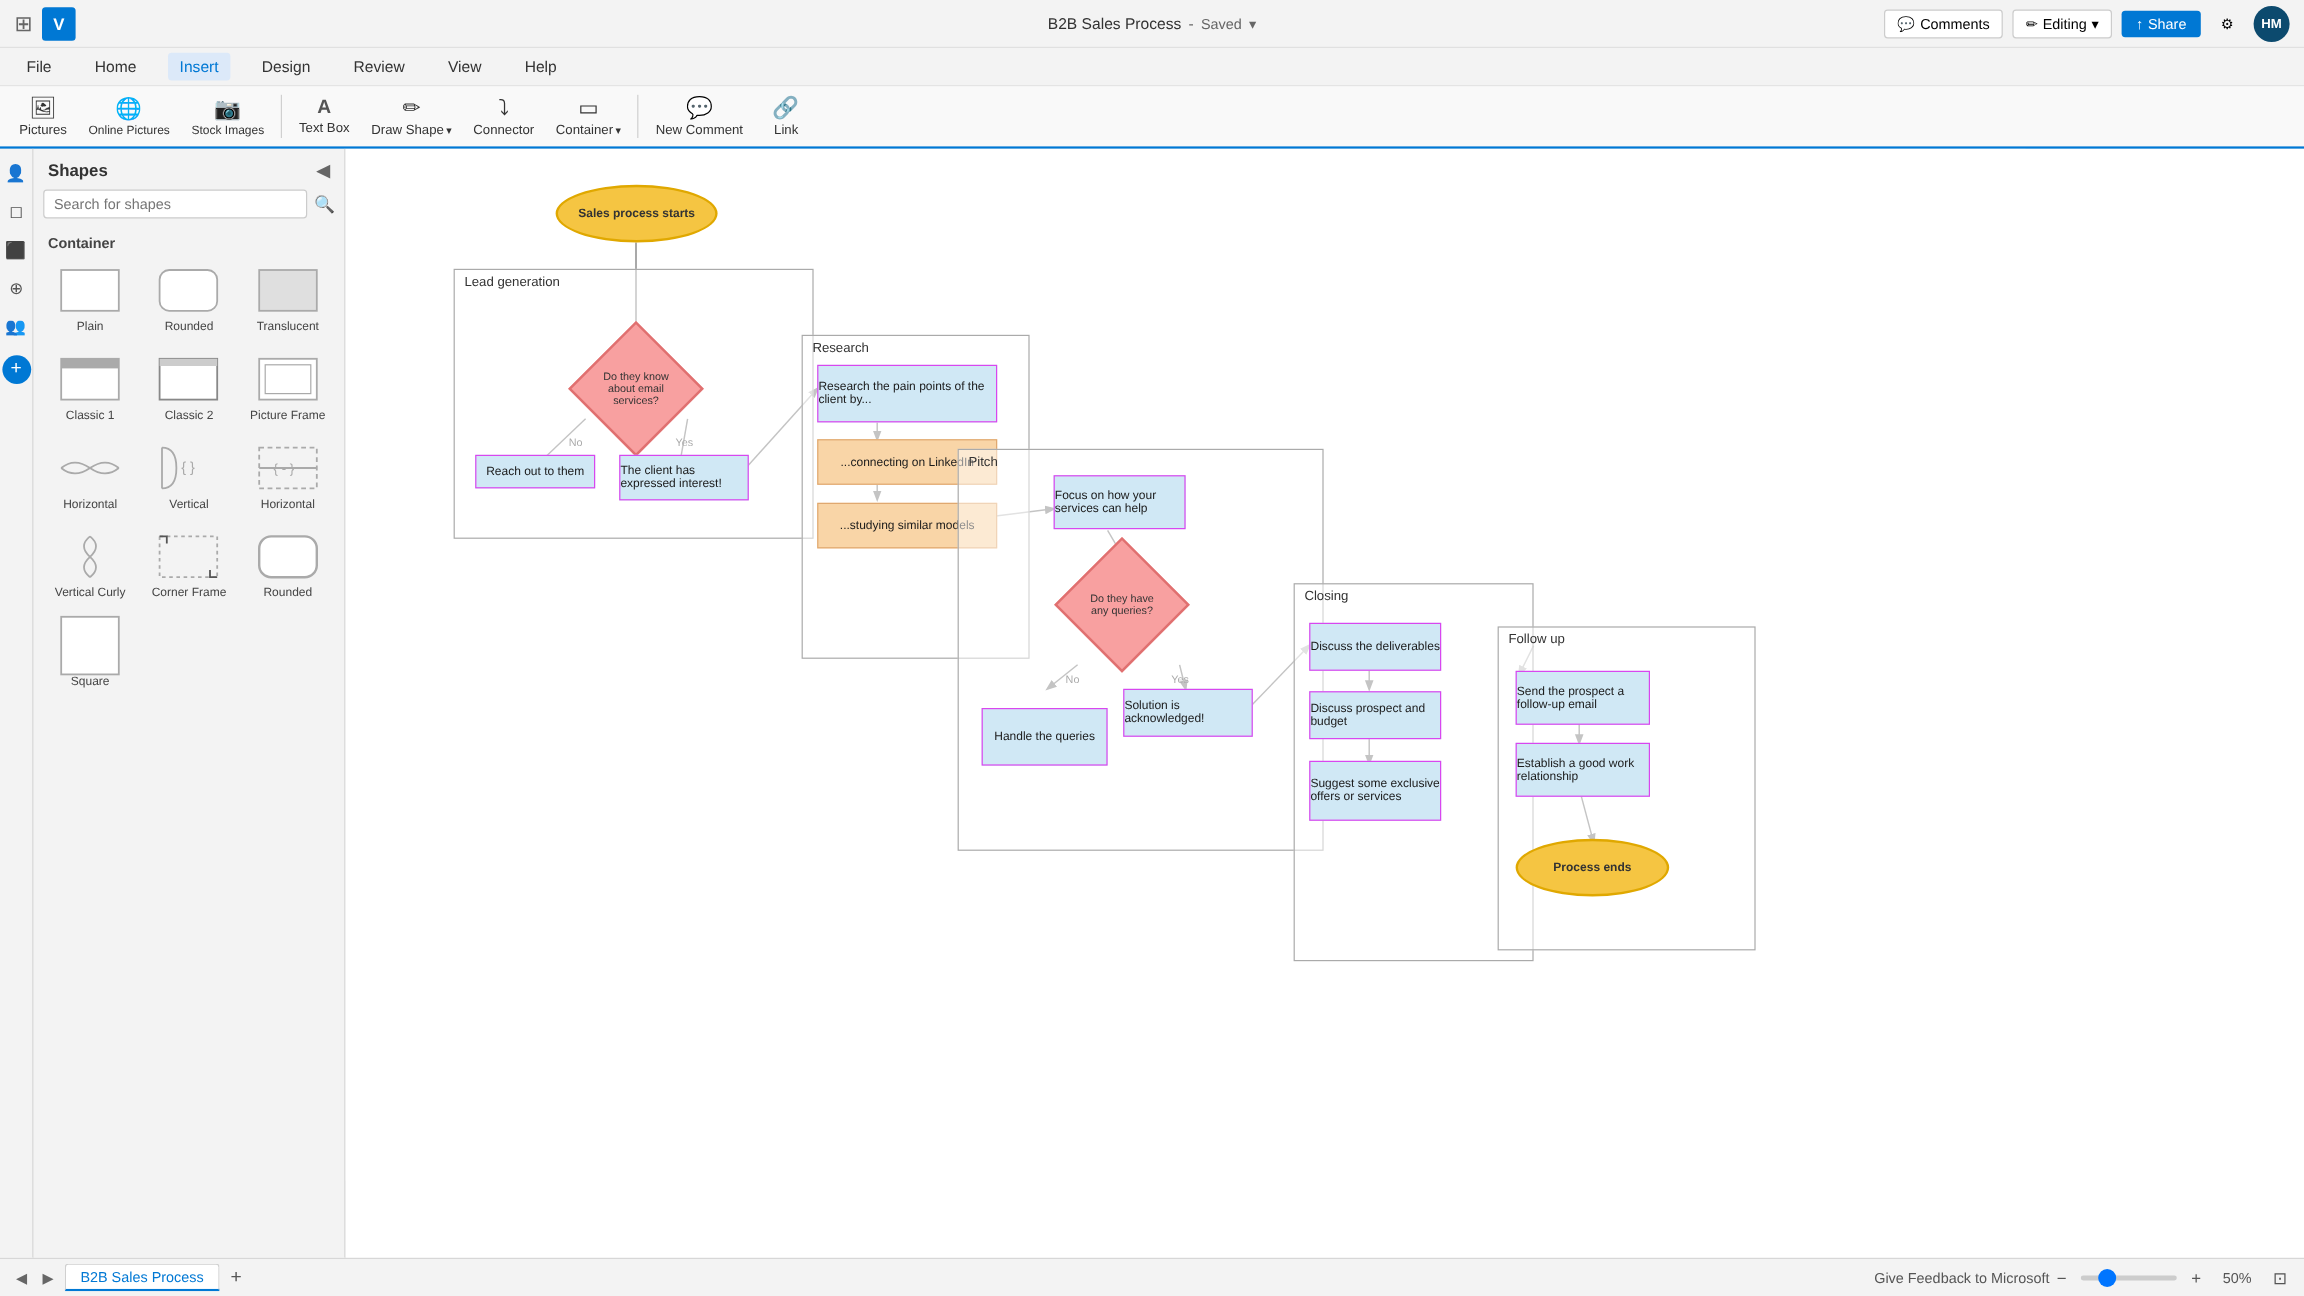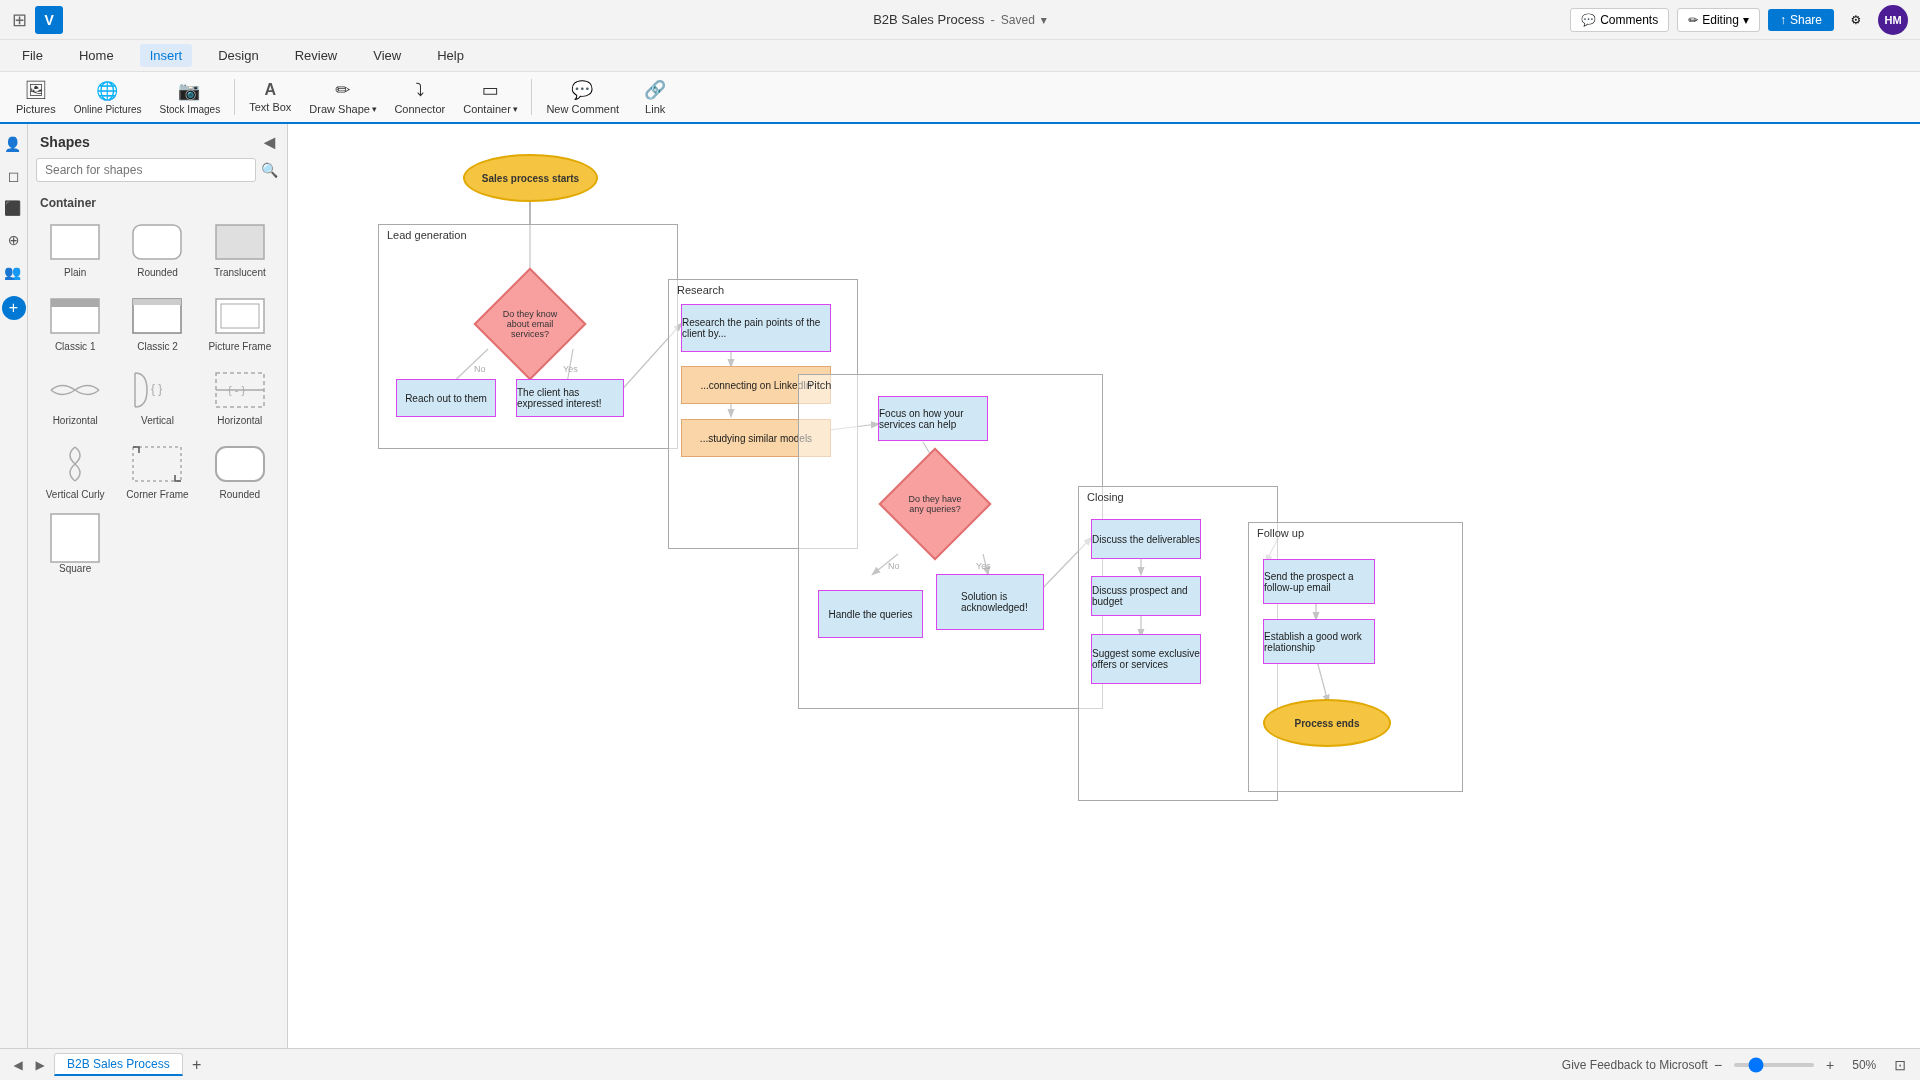--- a/index.html
+++ b/index.html
@@ -16,21 +16,21 @@
       border-bottom: 1px solid #e0e0e0;
     }
     #titlebar-left { display: flex; align-items: center; gap: 8px; }
     #titlebar-center { position: absolute; left: 50%; transform: translateX(-50%); font-size: 13px; color: #333; display: flex; align-items: center; gap: 6px; }
     #titlebar-right { display: flex; align-items: center; gap: 8px; margin-left: auto; }
     .waffle-icon { font-size: 18px; color: #666; }
     .visio-logo { width: 28px; height: 28px; background: #0078d4; border-radius: 3px; display: flex; align-items: center; justify-content: center; color: white; font-weight: bold; font-size: 14px; }
     .title-text { font-size: 13px; color: #333; }
     .saved-badge { font-size: 12px; color: #666; }
     .settings-btn { width: 28px; height: 28px; display: flex; align-items: center; justify-content: center; border-radius: 50%; cursor: pointer; }
-    .avatar { width: 30px; height: 30px; border-radius: 50%; background: #4c1d95; color: white; display: flex; align-items: center; justify-content: center; font-size: 11px; font-weight: bold; }
+    .avatar { width: 30px; height: 30px; border-radius: 50%; background: #0c4a6e; color: white; display: flex; align-items: center; justify-content: center; font-size: 11px; font-weight: bold; }
     .editing-btn { display: flex; align-items: center; gap: 4px; padding: 4px 10px; border: 1px solid #ccc; border-radius: 3px; font-size: 12px; cursor: pointer; background: #fff; }
     .share-btn { display: flex; align-items: center; gap: 4px; padding: 4px 12px; border-radius: 3px; font-size: 12px; cursor: pointer; background: #0078d4; color: white; border: none; }
     .comments-btn { display: flex; align-items: center; gap: 4px; padding: 4px 10px; border: 1px solid #ccc; border-radius: 3px; font-size: 12px; cursor: pointer; background: #fff; }
 
     
     #menubar {
       height: 32px;
       background: #f3f3f3;
       display: flex;
       align-items: center;
@@ -606,21 +606,21 @@
 
       <div class="fc-container" style="left:90px; top:100px; width:300px; height:225px;">
         <div class="fc-container-title">Lead generation</div>
       </div>
 
       <div class="fc-diamond-container" style="left:197px; top:155px; width:90px; height:90px;">
         <div class="fc-diamond"></div>
         <div class="fc-diamond-text">Do they know about email services?</div>
       </div>
 
-      <div class="fc-node fc-rect" style="left:108px; top:255px; width:100px; height:38px;">
+      <div class="fc-node fc-rect" style="left:108px; top:255px; width:100px; height:28px;">
         <span>Reach out to them</span>
       </div>
 
       <div class="fc-node fc-rect" style="left:228px; top:255px; width:108px; height:38px;">
         <span>The client has expressed interest!</span>
       </div>
 
       <div class="fc-container" style="left:380px; top:155px; width:190px; height:270px;">
         <div class="fc-container-title">Research</div>
       </div>
@@ -647,21 +647,21 @@
 
       <div class="fc-diamond-container" style="left:602px; top:335px; width:90px; height:90px;">
         <div class="fc-diamond"></div>
         <div class="fc-diamond-text">Do they have any queries?</div>
       </div>
 
       <div class="fc-node fc-rect" style="left:530px; top:466px; width:105px; height:48px;">
         <span>Handle the queries</span>
       </div>
 
-      <div class="fc-node fc-rect" style="left:648px; top:450px; width:108px; height:56px;padding-left:24px;">
+      <div class="fc-node fc-rect" style="left:648px; top:450px; width:108px; height:40px;">
         <span>Solution is acknowledged!</span>
       </div>
 
       <div class="fc-container" style="left:790px; top:362px; width:200px; height:315px;">
         <div class="fc-container-title">Closing</div>
       </div>
 
       <div class="fc-node fc-rect" style="left:803px; top:395px; width:110px; height:40px;">
         <span>Discuss the deliverables</span>
       </div>

